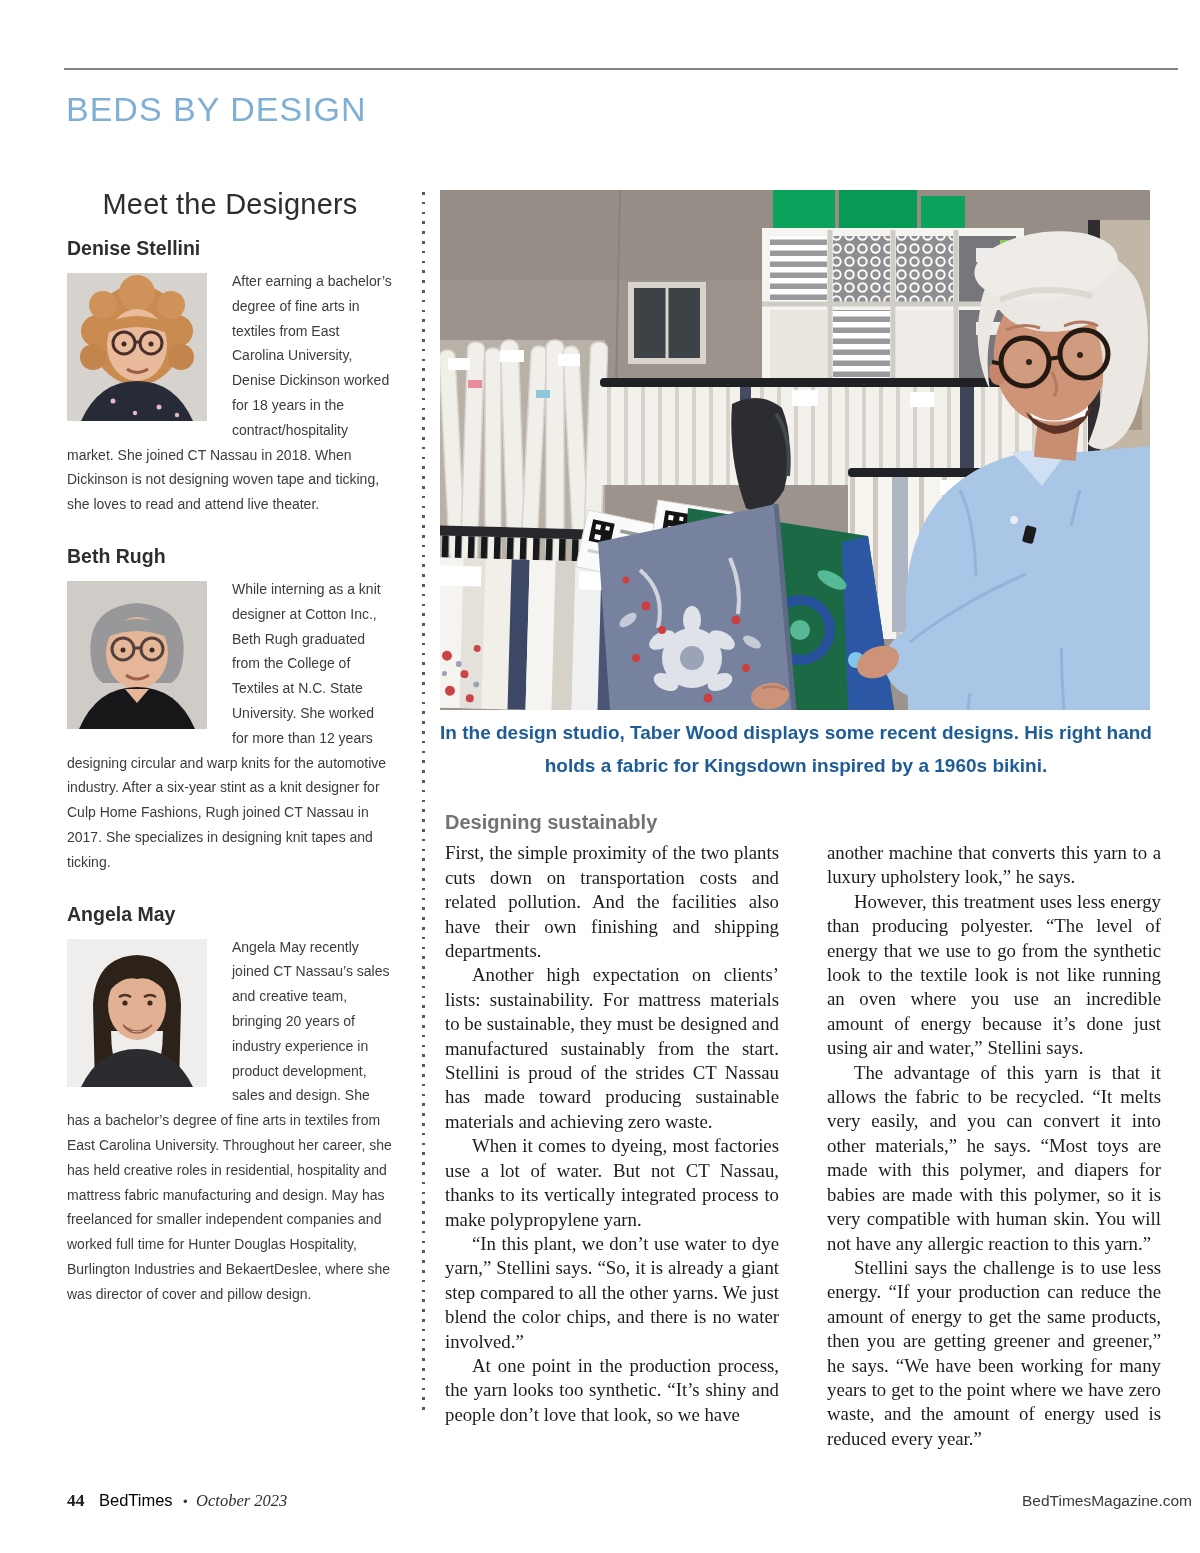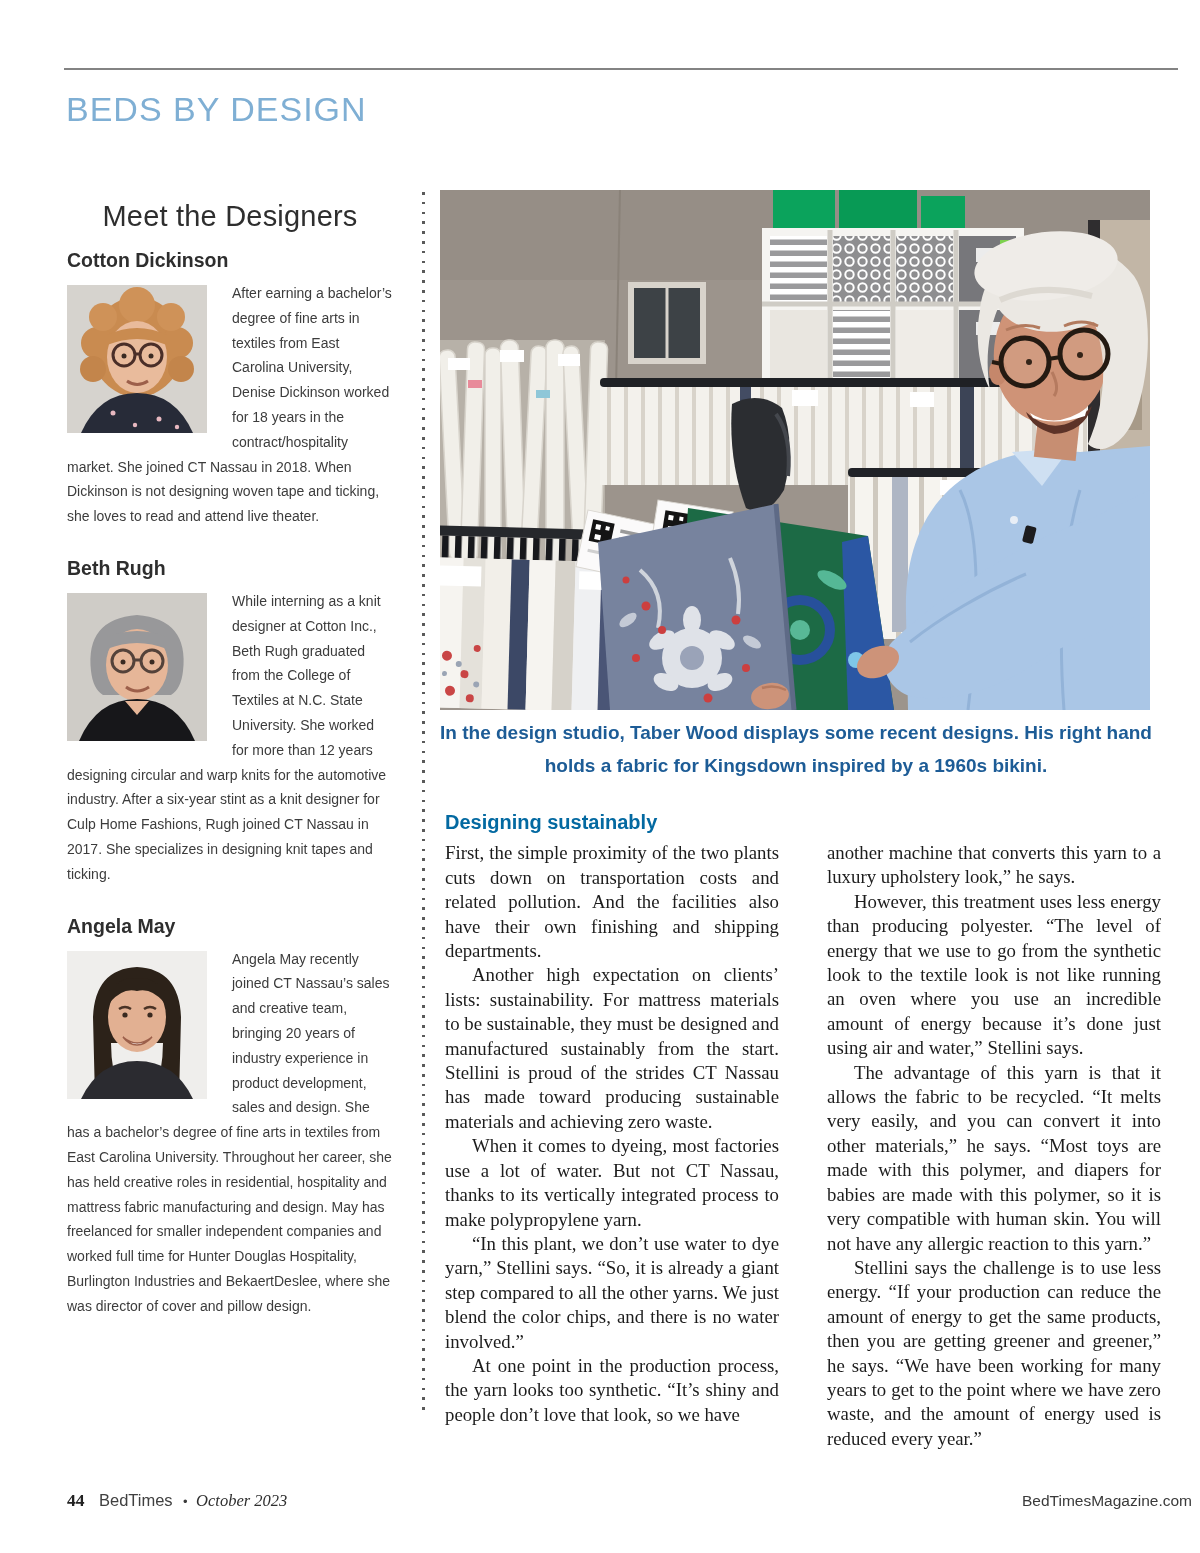--- a/index.html
+++ b/index.html
@@ -2,21 +2,21 @@
 <html><head>
 <meta charset="utf-8">
 <style>
   html,body{margin:0;padding:0;background:#ffffff;}
   .page{position:relative;width:1200px;height:1553px;background:#ffffff;overflow:hidden;
         font-family:"Liberation Sans",sans-serif;margin-left:20px;}
   .top-rule{position:absolute;left:44px;top:68px;width:1114px;height:2px;background:#838383;}
   .section-label{position:absolute;left:46px;top:90px;font-size:34px;font-weight:500;
         letter-spacing:1px;color:#7fafd4;}
   
-  .left-col{position:absolute;left:47px;top:200px;width:326px;color:#3c3c3c;}
+  .left-col{position:absolute;left:47px;top:188px;width:326px;color:#3c3c3c;}
   .meet-title{margin:0 0 16px 0;text-align:center;font-size:29px;font-weight:400;
         letter-spacing:0.2px;color:#2e2e2e;}
   .designer-name{margin:28px 0 9px 0;font-size:19.5px;font-weight:700;color:#2e2e2e;}
   .designer-name.first{margin-top:0;}
   .bio{font-size:14px;line-height:24.8px;}
   .bio p{margin:0;}
   .portrait{float:left;width:140px;height:148px;margin:4px 25px 4px 0;background:#d9d6d1;}
   .portrait svg{display:block;}
   
   .dotted-divider{position:absolute;left:402px;top:192px;width:3px;height:1224px;
@@ -24,44 +24,44 @@
   
   .photo-wrap{position:absolute;left:420px;top:190px;width:710px;height:520px;overflow:hidden;}
   .photo-caption{position:absolute;left:420px;top:716px;width:712px;text-align:center;
         font-size:19px;line-height:33px;font-weight:700;color:#1d5c96;}
   
   .article-col{position:absolute;width:334px;font-family:"Liberation Serif",serif;
         font-size:18.8px;line-height:24.4px;color:#1c1c1c;text-align:justify;}
   .col1{left:425px;top:810px;}
   .col2{left:807px;top:810px;padding-top:31px;}
   .article-heading{font-family:"Liberation Sans",sans-serif;font-size:20px;font-weight:700;
-        color:#0369a1;margin:0 0 7px 0;text-align:left;}
+        color:#737373;margin:0 0 7px 0;text-align:left;}
   .article-col p{margin:0;}
   .article-col p + p{text-indent:27px;}
   
   .footer-left{position:absolute;left:47px;top:1490px;font-size:16px;color:#333;}
   .footer-left .pagenum{font-family:"Liberation Serif",serif;font-weight:700;font-size:17.5px;color:#222;}
-  .footer-left .mag{margin-left:10px;font-size:16.5px;color:#404040;}
+  .footer-left .mag{margin-left:10px;font-size:16.5px;color:#000000;}
   .footer-left .sep{margin:0 4px 0 6px;font-size:13px;color:#3a3a3a;}
   .footer-left .issue{font-family:"Liberation Serif",serif;font-style:italic;font-size:16.5px;color:#2f2f2f;}
   .footer-right{position:absolute;left:872px;top:1492px;width:300px;text-align:right;
         font-size:15.5px;color:#3a3a3a;}
 </style>
 </head>
 <body>
 
 <div class="page">
 
   <div class="top-rule"></div>
   <div class="section-label">BEDS BY DESIGN</div>
 
   <div class="left-col">
     <h2 class="meet-title">Meet the Designers</h2>
 
-    <h3 class="designer-name first">Cotton Dickinson</h3>
+    <h3 class="designer-name first">Denise Stellini</h3>
     <div class="bio">
       <div class="portrait">
         <svg width="140" height="148" viewBox="0 0 140 148">
           <rect width="140" height="148" fill="#d6d3ce"></rect>
           <ellipse cx="70" cy="62" rx="46" ry="50" fill="#c98b50"></ellipse>
           <circle cx="30" cy="58" r="16" fill="#c98b50"></circle>
             <circle cx="110" cy="58" r="16" fill="#c98b50"></circle>
           <circle cx="36" cy="32" r="14" fill="#cf9258"></circle>
             <circle cx="104" cy="32" r="14" fill="#cf9258"></circle>
           <circle cx="70" cy="20" r="18" fill="#cf9258"></circle>

